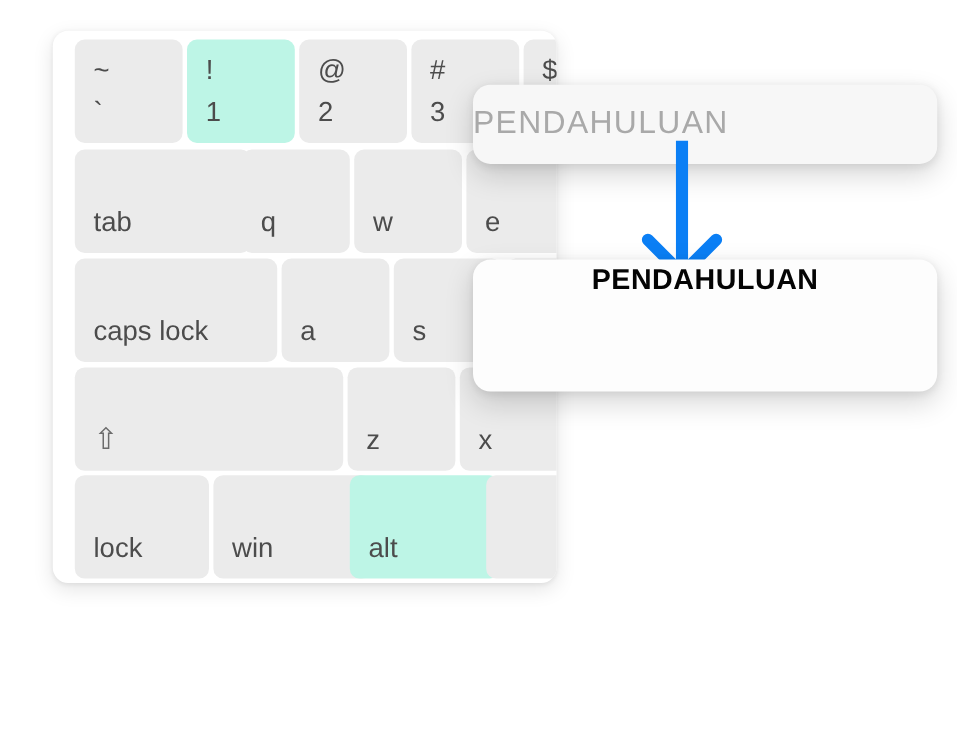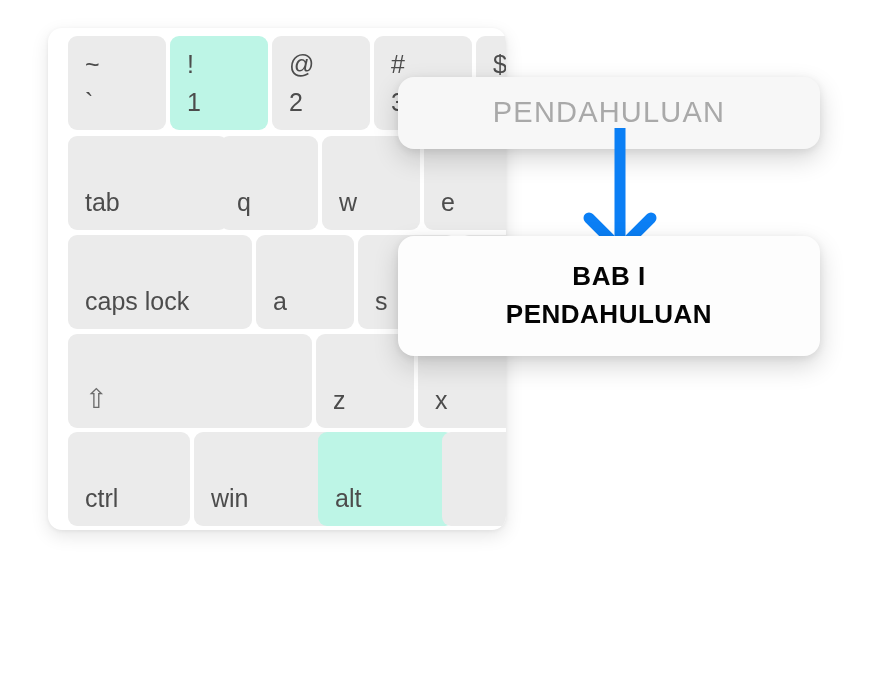--- a/index.html
+++ b/index.html
@@ -71,22 +71,22 @@
 
   
   .card {
     position: absolute;
     background: #fbfbfb;
     border-radius: 16px;
     box-shadow: 0 10px 26px rgba(0,0,0,0.16), 0 2px 8px rgba(0,0,0,0.08);
     box-sizing: border-box;
     display: flex;
     align-items: center;
-    justify-content: center;
     text-align: center;
+    margin-left: 32px;
   }
   #source-card {
     left: 398px;
     top: 77px;
     width: 422px;
     height: 72px;
     background: #f7f7f7;
   }
   #source-card .card-text {
     font-size: 29px;
@@ -184,21 +184,21 @@
         </div>
         <div class="kb-key" style="left: 248px; width: 98px;">
           <span class="legend">z</span>
         </div>
         <div class="kb-key" style="left: 350px; width: 98px;">
           <span class="legend">x</span>
         </div>
       </div>
       <div class="kb-row" style="top: 400px;">
         <div class="kb-key" style="left: 0px; width: 122px;">
-          <span class="legend">ctrl</span>
+          <span class="legend">lock</span>
         </div>
         <div class="kb-key" style="left: 126px; width: 144px;">
           <span class="legend">win</span>
         </div>
         <div class="kb-key hl" style="left: 250px; width: 136px;">
           <span class="legend">alt</span>
         </div>
         <div class="kb-key" style="left: 374px; width: 150px;"></div>
       </div>
     </div>
@@ -209,15 +209,14 @@
 </div>
 
 <svg id="flow-arrow" viewBox="0 0 84 128">
   <g>
     <line x1="42" y1="2" x2="42" y2="118" stroke="#0b7ff5" stroke-width="11" stroke-linecap="butt"></line>
     <polyline points="11,92 42,123 73,92" fill="none" stroke="#0b7ff5" stroke-width="11" stroke-linecap="round" stroke-linejoin="round"></polyline>
   </g>
 </svg>
 
 <div id="result-card" class="card">
-  <span class="card-line">BAB I</span>
   <span class="card-line">PENDAHULUAN</span>
 </div>
 
 </body></html>

